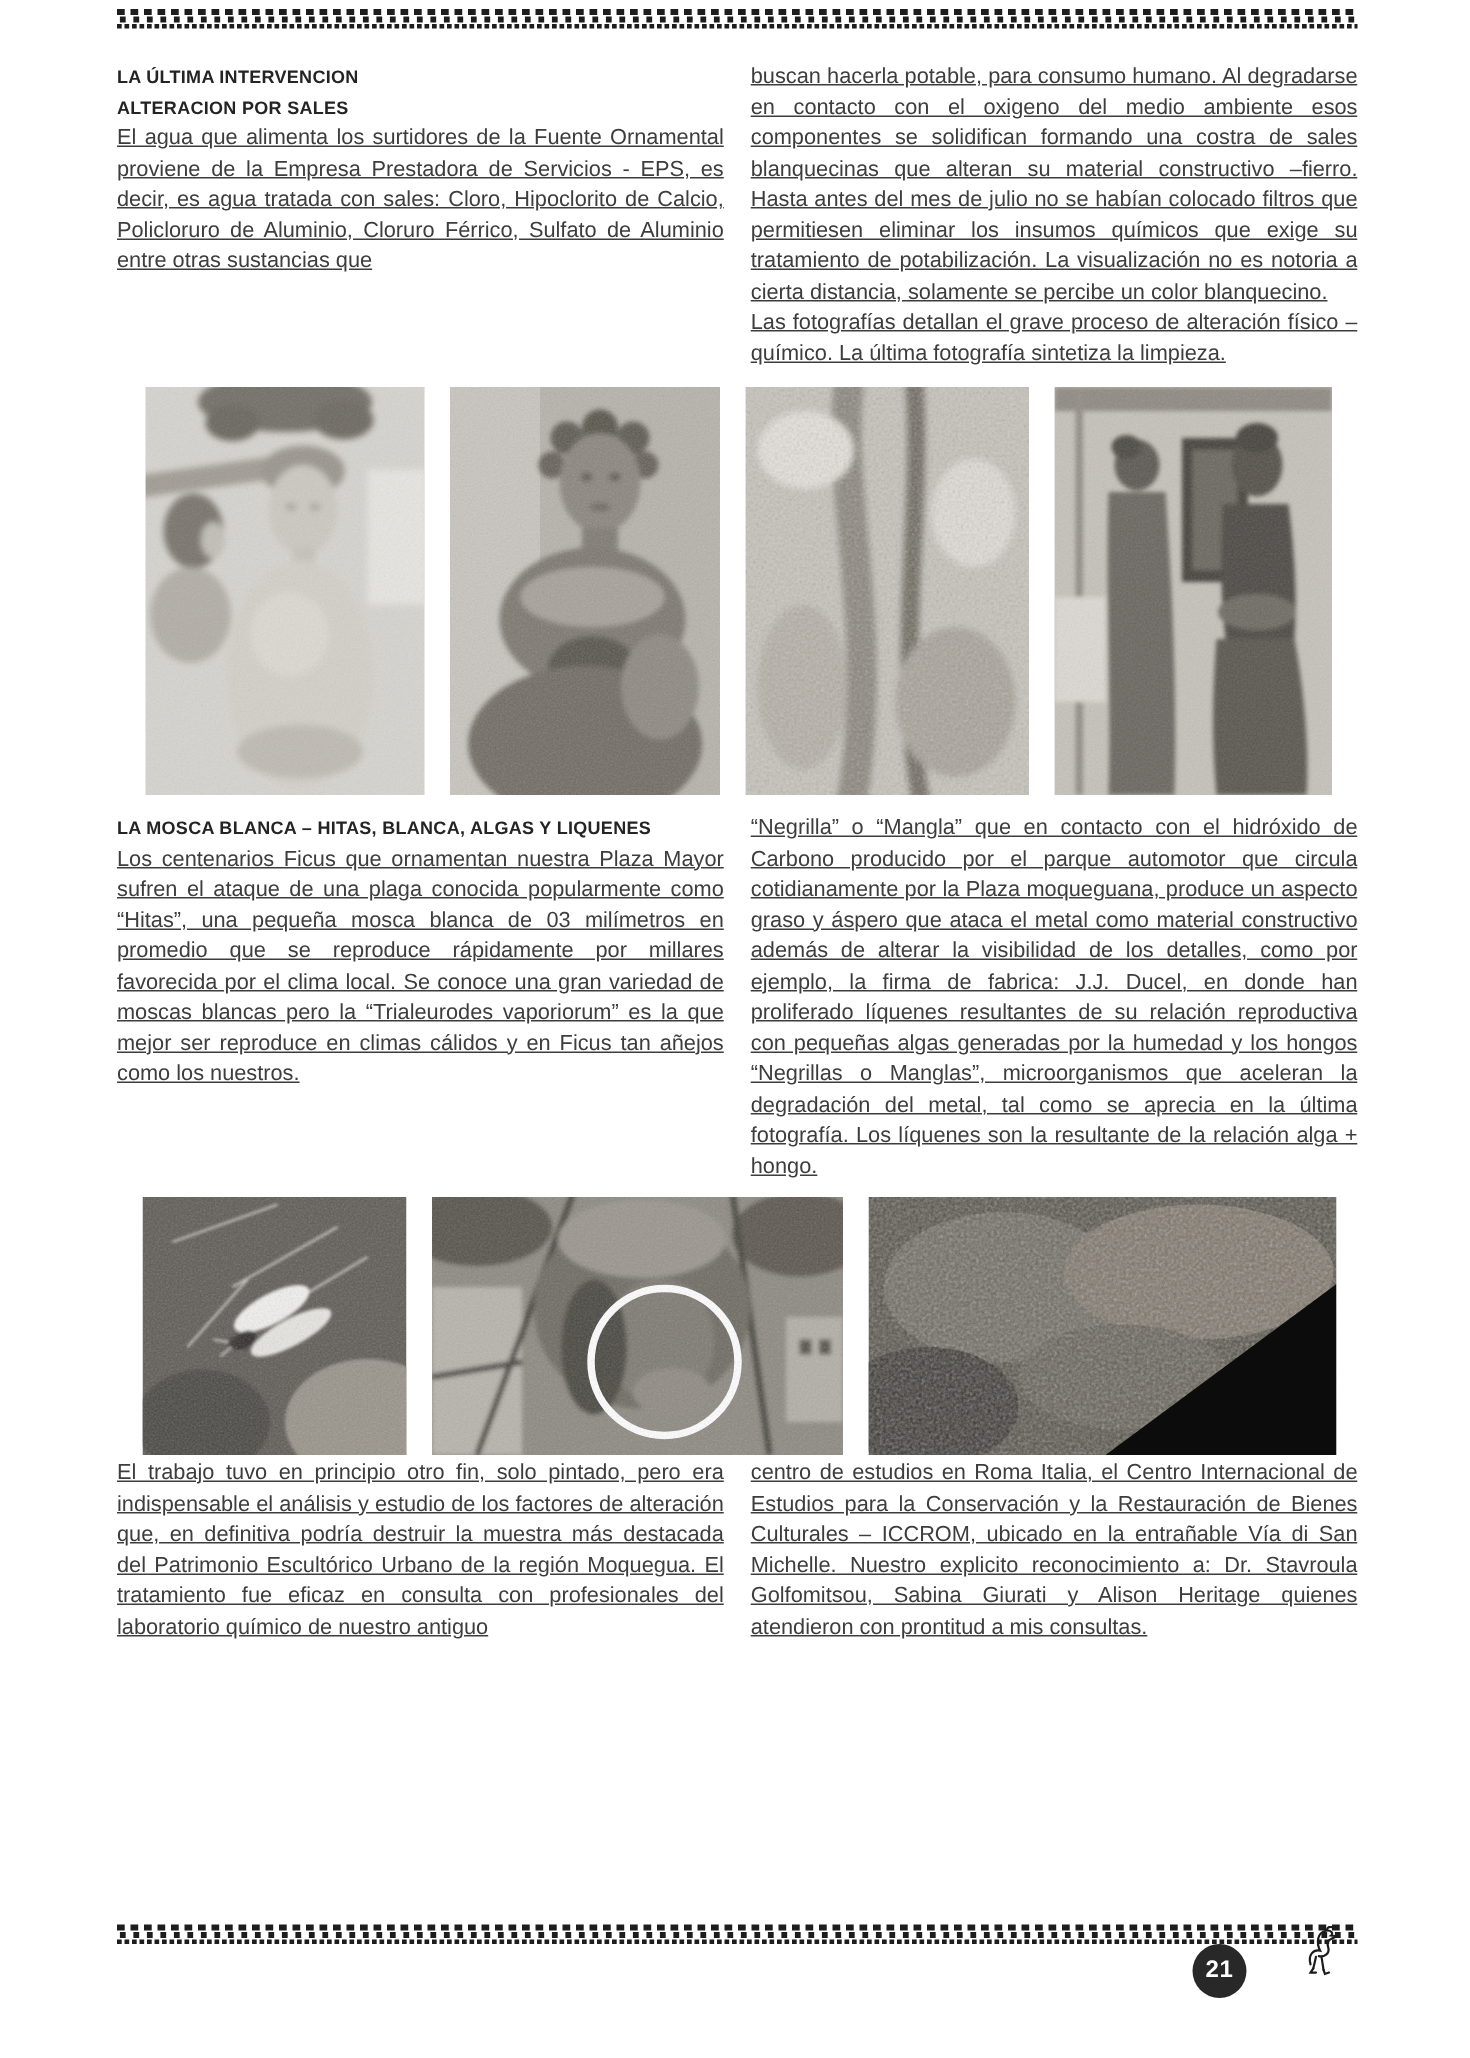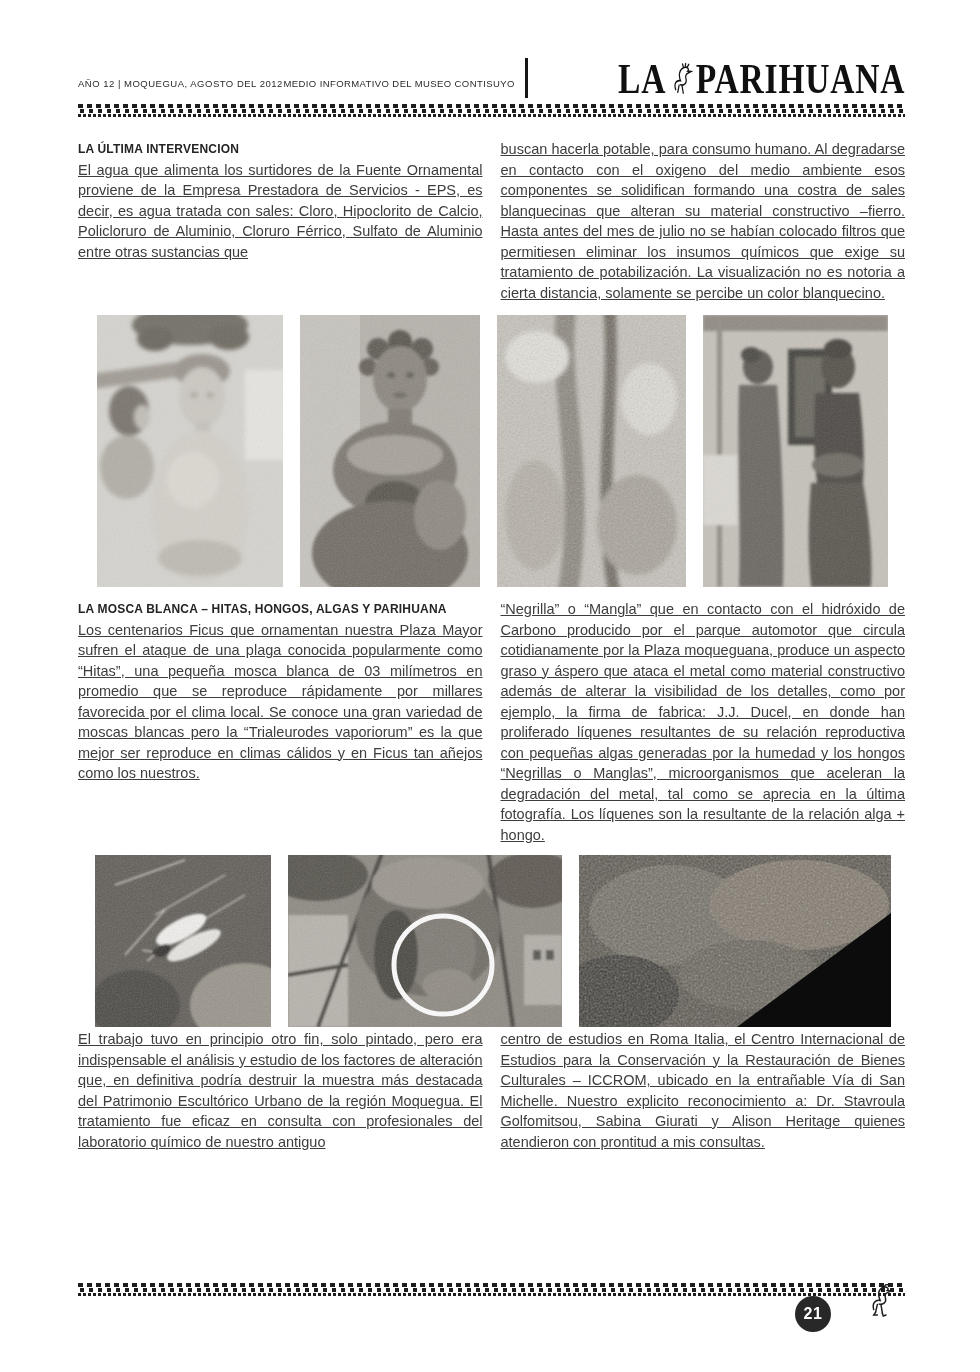--- a/index.html
+++ b/index.html
@@ -42,46 +42,32 @@
 
   
   .page-badge{position:absolute;left:795px;top:1296px;width:36px;height:36px;border-radius:50%;background:#282828;color:#fff;display:flex;align-items:center;justify-content:center;font-size:16px;font-weight:bold;letter-spacing:.5px;}
   .badge-bird{position:absolute;left:867px;top:1284px;}
 </style>
 </head>
 <body>
 
 <div class="page">
 
-  <header>
-    <div class="issue-line">AÑO 12 | MOQUEGUA, AGOSTO DEL 2012</div>
-    <div class="mast-right">
-      <span class="subtitle">MEDIO INFORMATIVO DEL MUSEO CONTISUYO</span>
-      <span class="mast-divider"></span>
-      <span class="masthead">
-        <span>LA</span>
-        <svg class="mast-bird" viewBox="0 0 34 38" width="30" height="34" fill="none" stroke="#141414" stroke-width="1.8" stroke-linecap="round">
-          <path d="M9 31 C6 24 10 20 16 21 C13 15 14 8 21 6 C26 4.5 29 8 26.5 10 L31 10.5 L26.5 12.5 C23.5 13.5 23 16 24 19 C25.5 23.5 21 27 16 25.5"></path>
-          <path d="M14 26 L12 34 M18 26 L20 35"></path>
-          <path d="M20 5 l-1 -3 M23 4.5 l.5 -3 M26 5 l2 -2.5"></path>
-        </svg>
-        <span>PARIHUANA</span>
-      </span>
-    </div>
-  </header>
 
   <div class="greca greca-top"></div>
 
   <section class="cols top-text">
     <div class="col">
       <h2>LA ÚLTIMA INTERVENCION</h2>
+      <h2>ALTERACION POR SALES</h2>
       <p>El agua que alimenta los surtidores de la Fuente Ornamental proviene de la Empresa Prestadora de Servicios - EPS, es decir, es agua tratada con sales: Cloro, Hipoclorito de Calcio, Policloruro de Aluminio, Cloruro Férrico, Sulfato de Aluminio entre otras sustancias que</p>
     </div>
     <div class="col">
       <p>buscan hacerla potable, para consumo humano. Al degradarse en contacto con el oxigeno del medio ambiente esos componentes se solidifican formando una costra de sales blanquecinas que alteran su material constructivo –fierro. Hasta antes del mes de julio no se habían colocado filtros que permitiesen eliminar los insumos químicos que exige su tratamiento de potabilización. La visualización no es notoria a cierta distancia, solamente se percibe un color blanquecino.</p>
+      <p>Las fotografías detallan el grave proceso de alteración físico – químico. La última fotografía sintetiza la limpieza.</p>
     </div>
   </section>
 
   <section class="photo-row row1">
 
     <figure>
       <svg width="186" height="272" viewBox="0 0 186 272" preserveAspectRatio="none">
         <defs>
           <filter id="b1" x="-20%" y="-20%" width="140%" height="140%">
               <feGaussianBlur stdDeviation="2"></feGaussianBlur>
@@ -199,21 +185,21 @@
           <path d="M108 168 C104 220 106 250 108 272 L168 272 C170 240 166 200 160 168 Z" fill="#5a564f"></path>
           <ellipse cx="135" cy="150" rx="26" ry="12" fill="#6e6a63"></ellipse>
         </g>
         <rect width="185" height="272" filter="url(#g4)" opacity="0.22"></rect>
       </svg>
     </figure>
   </section>
 
   <section class="cols mid-text">
     <div class="col">
-      <h2>LA MOSCA BLANCA – HITAS, HONGOS, ALGAS Y PARIHUANA</h2>
+      <h2>LA MOSCA BLANCA – HITAS, BLANCA, ALGAS Y LIQUENES</h2>
       <p>Los centenarios Ficus que ornamentan nuestra Plaza Mayor sufren el ataque de una plaga conocida popularmente como “Hitas”, una pequeña mosca blanca de 03 milímetros en promedio que se reproduce rápidamente por millares favorecida por el clima local. Se conoce una gran variedad de moscas blancas pero la “Trialeurodes vaporiorum” es la que mejor ser reproduce en climas cálidos y en Ficus tan añejos como los nuestros.</p>
     </div>
     <div class="col">
       <p>“Negrilla” o “Mangla” que en contacto con el hidróxido de Carbono producido por el parque automotor que circula cotidianamente por la Plaza moqueguana, produce un aspecto graso y áspero que ataca el metal como material constructivo además de alterar la visibilidad de los detalles, como por ejemplo, la firma de fabrica: J.J. Ducel, en donde han proliferado líquenes resultantes de su relación reproductiva con pequeñas algas generadas por la humedad y los hongos “Negrillas o Manglas”, microorganismos que aceleran la degradación del metal, tal como se aprecia en la última fotografía. Los líquenes son la resultante de la relación alga + hongo.</p>
     </div>
   </section>
 
   <section class="photo-row row2">
 
     <figure>

